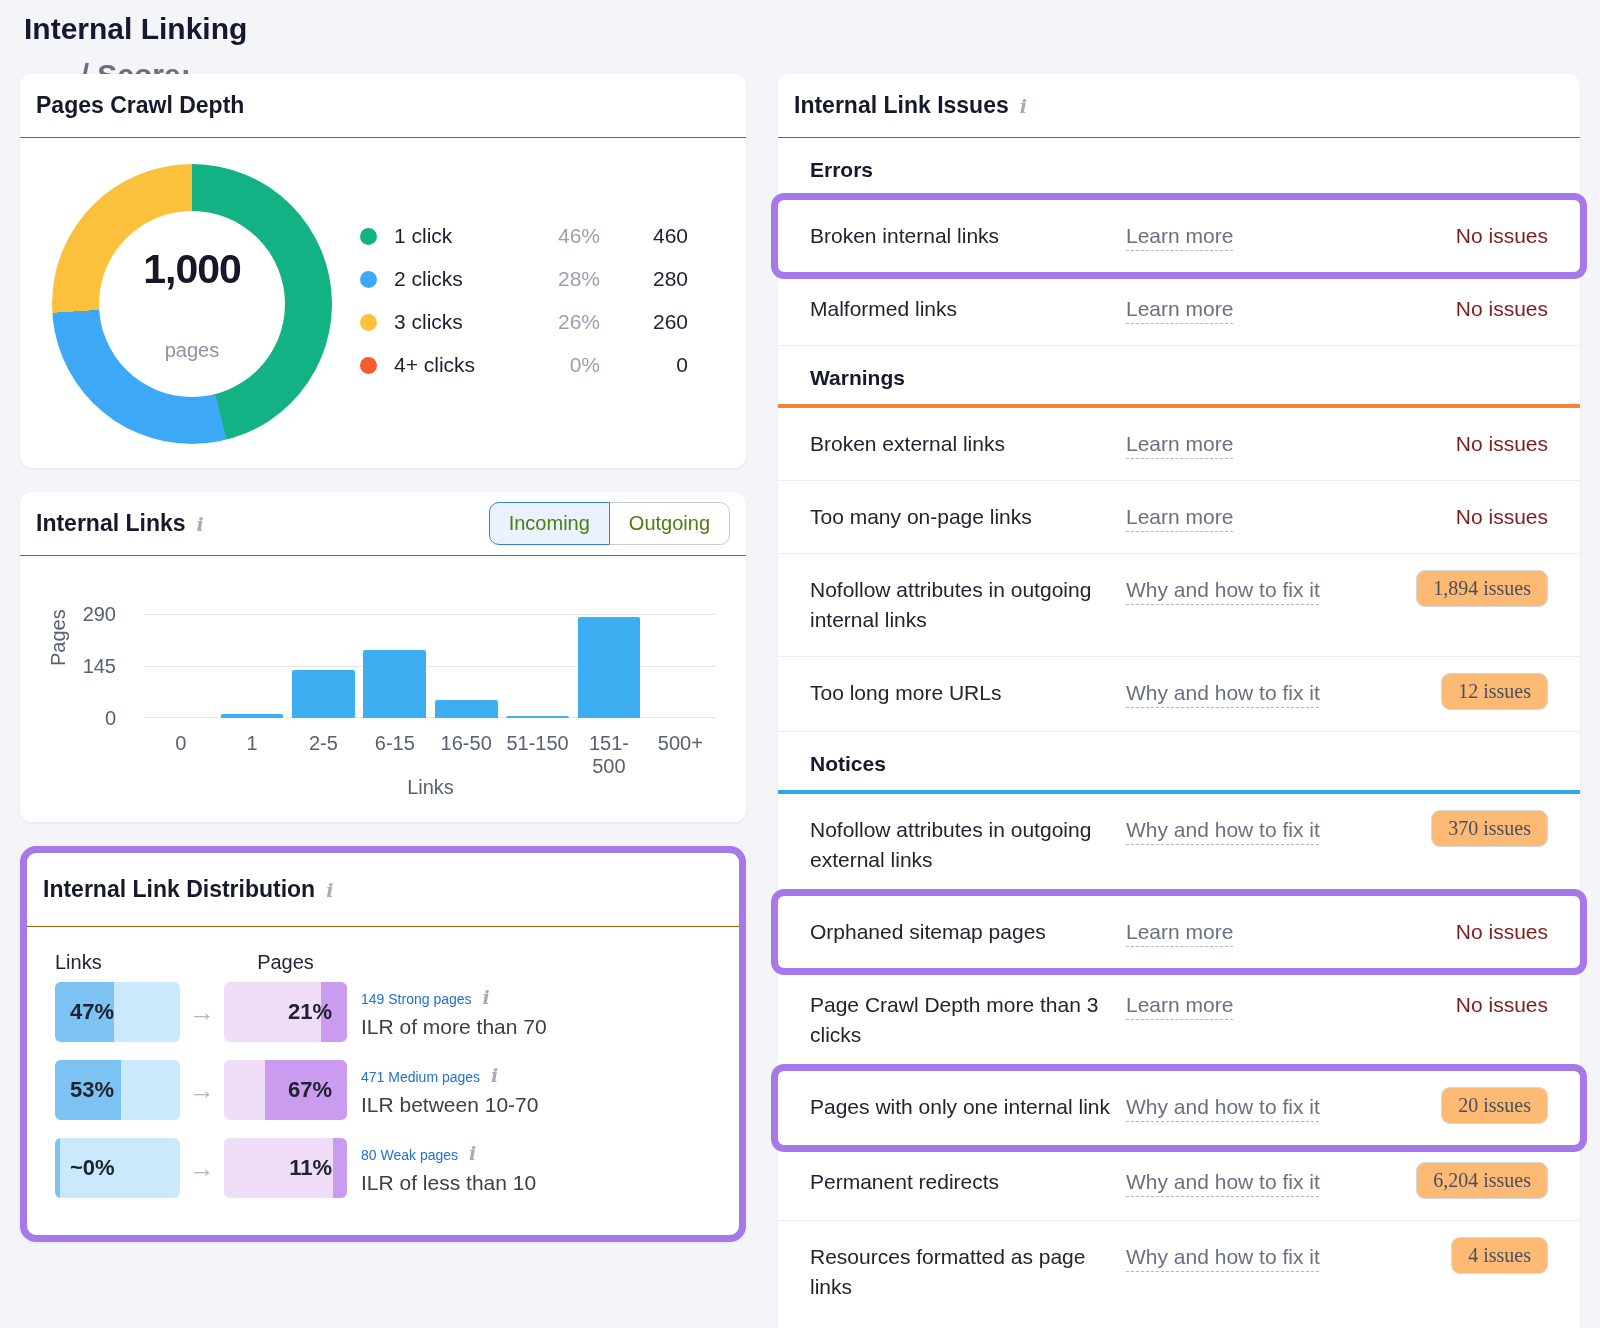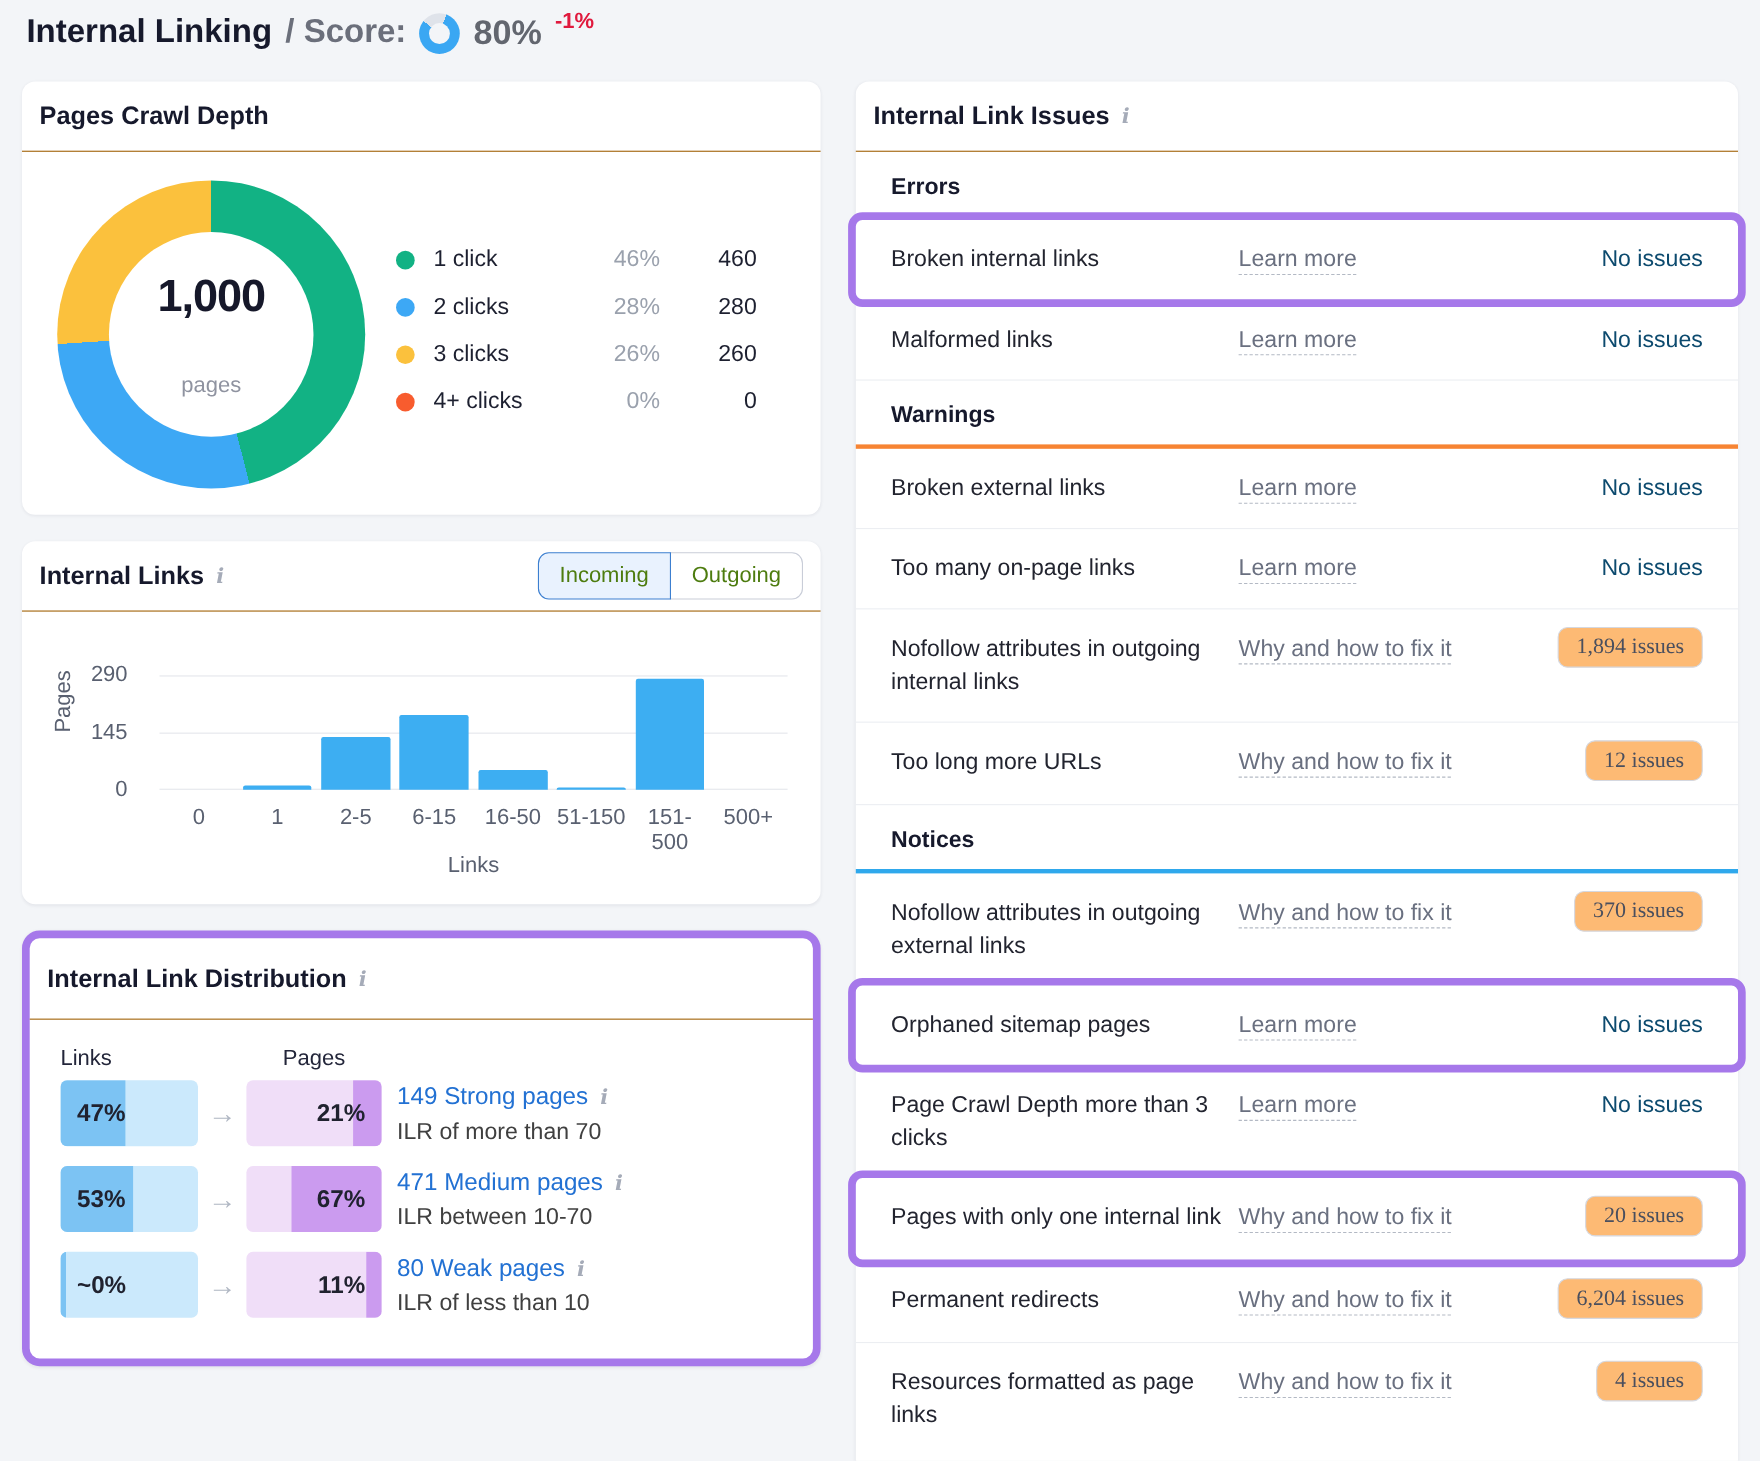--- a/index.html
+++ b/index.html
@@ -6,21 +6,21 @@
   html,body { width:1600px; height:1328px; }
   body {
     position:relative; overflow:hidden;
     background:#f3f5f8;
     font-family:"Liberation Sans", sans-serif;
     color:#22242f;
   }
   .card { background:#fff; border-radius:12px; box-shadow:0 1px 3px rgba(25,30,50,0.07); }
 
   
-  .page-header { position:absolute; top:12px; left:24px; height:48px; display:flex; align-items:flex-start; gap:12px; }
+  .page-header { position:absolute; top:12px; left:24px; height:48px; display:flex; align-items:center; gap:12px;flex-direction:column; }
   .page-title { font-size:30px; font-weight:bold; color:#16192c; }
   .score-label { font-size:30px; font-weight:bold; color:#6b6f7b; }
   .score-donut { width:37px; height:37px; border-radius:50%; position:relative; }
   .score-donut .hole { position:absolute; inset:9px; border-radius:50%; background:#f3f5f8; }
   .score-value { font-size:31px; font-weight:bold; color:#62666f; }
   .score-delta { font-size:20px; font-weight:bold; color:#e0193d; margin-top:-4px; }
 
   
   .left-col  { position:absolute; left:20px; top:74px; width:726px; }
   .right-card{ position:absolute; left:778px; top:74px; width:802px; height:1266px; }
@@ -81,35 +81,35 @@
   .dbar.links { background:#cbe9fc; }
   .dbar.pages { background:#f0def8; }
   .dfill { position:absolute; top:0; bottom:0; }
   .dbar.links .dfill { left:0; background:#7cc3f3; }
   .dbar.pages .dfill { right:0; background:#cb9bef; }
   .dpct { position:absolute; top:50%; transform:translateY(-50%); font-size:22px; font-weight:bold; color:#20222f; z-index:1; }
   .dbar.links .dpct { left:15px; }
   .dbar.pages .dpct { right:15px; }
   .darrow { text-align:center; font-size:26px; color:#b0b7c3; }
   .dtext { padding-left:14px; }
-  .dlink { font-size:22px; color:#2271d3; text-decoration:none; cursor:pointer; }
+  .dlink { font-size:14px; color:#2271d3; text-decoration:none; cursor:pointer; }
   .ddesc { font-size:21px; color:#404040; margin-top:7px; }
 
   
   .sheading { padding:20px 32px 14px; font-size:21px; font-weight:bold; color:#16192c; border-top:1px solid #eceef2; }
   .sheading.no-top { border-top:none; }
   .sline { height:4px; }
   .irow { display:grid; grid-template-columns:300px 1fr auto; column-gap:16px; padding:21px 32px; align-items:start;
           border-top:1px solid #eceef2; }
   .irow.no-top, .irow.hl { border-top:none; }
   .irow.hl { outline:7px solid #a678ea; border-radius:6px; background:#fff; position:relative; z-index:1; }
   .ilabel { font-size:21px; line-height:30px; color:#22242f; }
   .iaction { font-size:21px; line-height:30px; color:#6a7080; justify-self:start; cursor:pointer;
              text-decoration:underline dashed; text-decoration-color:#b3b9c4; text-decoration-thickness:1px; text-underline-offset:7px; }
-  .istatus { font-size:21px; line-height:30px; color:#0c4a6e; justify-self:end; }
+  .istatus { font-size:21px; line-height:30px; color:#7f1d1d; justify-self:end; }
   .pill { justify-self:end; margin-top:-5px; background:#fdba74; border:1px solid #d5d8e0; border-radius:9px;
           padding:6px 16px; font-size:20px; color:#4a4f5e; font-family:Liberation Serif, serif; cursor:pointer; white-space:nowrap; }
 </style>
 </head>
 <body>
 
 <div class="page-header">
   <span class="page-title">Internal Linking</span>
   <span class="score-label">/ Score:</span>
   <span class="score-donut" id="score-donut" style="background: conic-gradient(from 20deg, rgb(58, 167, 243) 0deg, rgb(58, 167, 243) 80%, rgb(223, 227, 234) 80%, rgb(223, 227, 234) 100%);">

